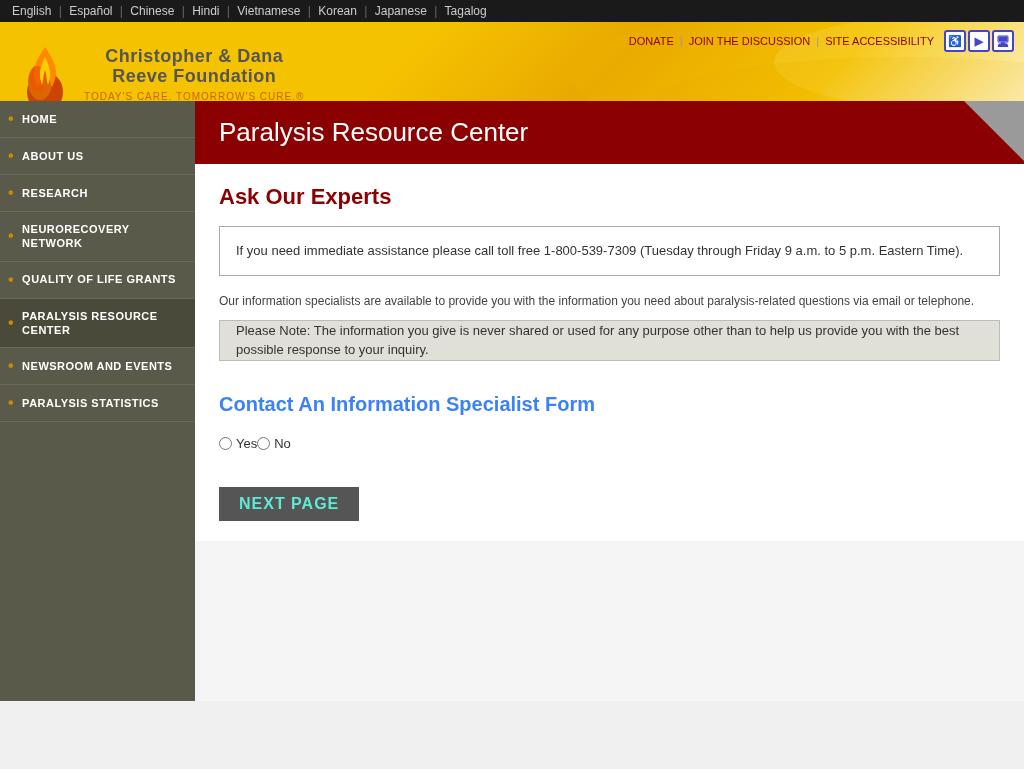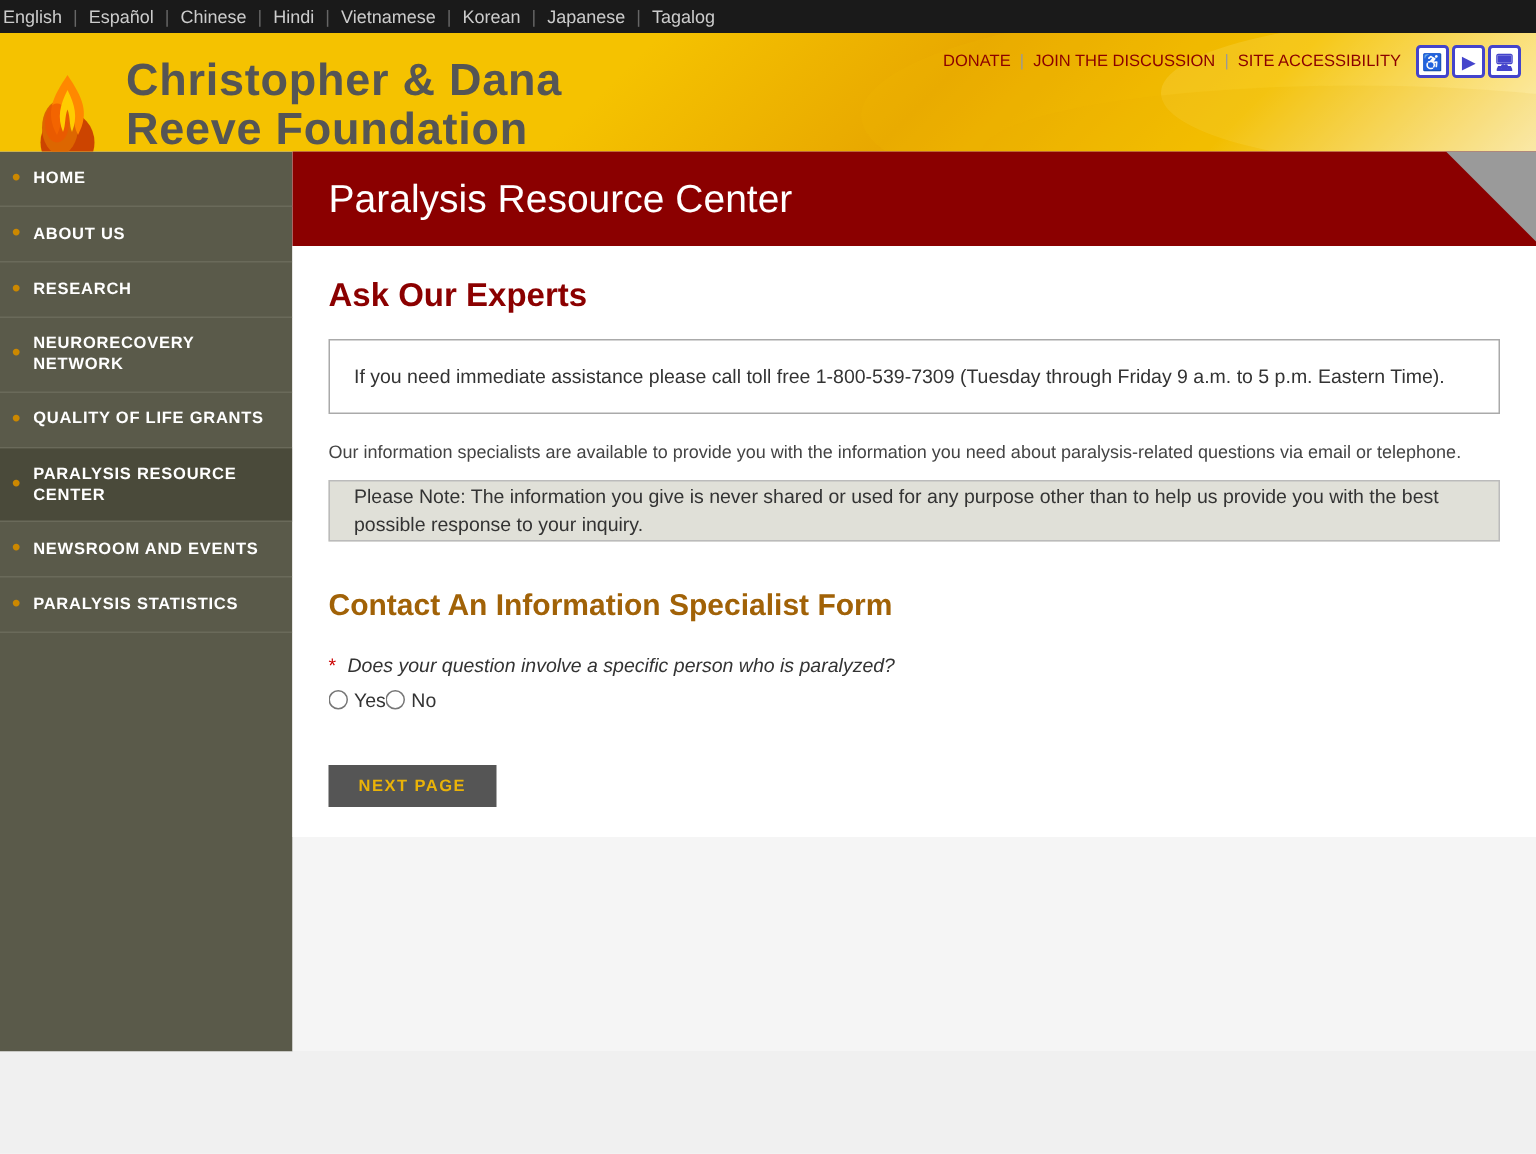--- a/index.html
+++ b/index.html
@@ -3,21 +3,21 @@
   <meta charset="utf-8">
   <style>
     * { margin: 0; padding: 0; box-sizing: border-box; }
     body { font-family: Arial, sans-serif; font-size: 13px; background: #f0f0f0; }
 
     
     #lang-bar {
       background: #1a1a1a;
       color: #ccc;
       font-size: 12px;
-      padding: 4px 0;
+      padding: 4px 10px;
     }
     #lang-bar span { margin: 0 2px; }
     #lang-bar .sep { color: #666; }
 
     
     #header {
       background: linear-gradient(135deg, #f5c200 0%, #f5c200 40%, #e8a800 60%, #f5c200 80%, #fff8dc 100%);
       position: relative;
       height: 79px;
       overflow: hidden;
@@ -61,25 +61,26 @@
       display: flex;
       align-items: center;
       gap: 14px;
     }
     #logo-flame {
       width: 50px;
       height: 75px;
     }
     #logo-text { }
     #logo-text .org-name {
-      font-size: 30px;
+      font-size: 18px;
       font-weight: bold;
       color: #555;
       line-height: 1.1;
       letter-spacing: 0.5px;
+      text-align: center;
     }
     #logo-text .tagline {
       font-size: 10px;
       color: #cc6600;
       letter-spacing: 1px;
       margin-top: 4px;
     }
     
     #header-wave {
       position: absolute;
@@ -196,21 +197,21 @@
       margin-bottom: 20px;
     }
     .note-box p {
       font-size: 13px;
       color: #333;
       line-height: 1.5;
     }
 
     #form-section h2 {
       font-size: 20px;
-      color: #a16207;
+      color: #3b82f6;
       font-weight: bold;
       margin-bottom: 20px;
       margin-top: 32px;
     }
 
     .form-question {
       margin-bottom: 16px;
     }
     .form-label {
       font-size: 13px;
@@ -233,24 +234,24 @@
       gap: 4px;
       font-size: 13px;
       color: #333;
     }
     .radio-option input[type="radio"] {
       cursor: pointer;
     }
 
     .next-btn {
       background: #555;
-      color: #eab308;
+      color: #5eead4;
       border: none;
       padding: 8px 20px;
-      font-size: 11px;
+      font-size: 16px;
       font-weight: bold;
       letter-spacing: 1px;
       cursor: pointer;
       margin-top: 20px;
     }
   </style>
 </head>
 <body>
 
 <div id="lang-bar">
@@ -350,24 +351,20 @@
       <p class="body-text">Our information specialists are available to provide you with the information you need about paralysis-related questions via email or telephone.</p>
 
       <div class="note-box">
         <p>Please Note: The information you give is never shared or used for any purpose other than to help us provide you with the best possible response to your inquiry.</p>
       </div>
 
       <div id="form-section">
         <h2>Contact An Information Specialist Form</h2>
 
         <div class="form-question">
-          <div class="form-label">
-            <span class="required">*</span>
-            <span>Does your question involve a specific person who is paralyzed?</span>
-          </div>
           <div class="radio-group">
             <label class="radio-option">
               <input type="radio" name="paralysis-question" value="yes" style="">
               <span>Yes</span>
             </label>
             <label class="radio-option">
               <input type="radio" name="paralysis-question" value="no" style="">
               <span>No</span>
             </label>
           </div>

